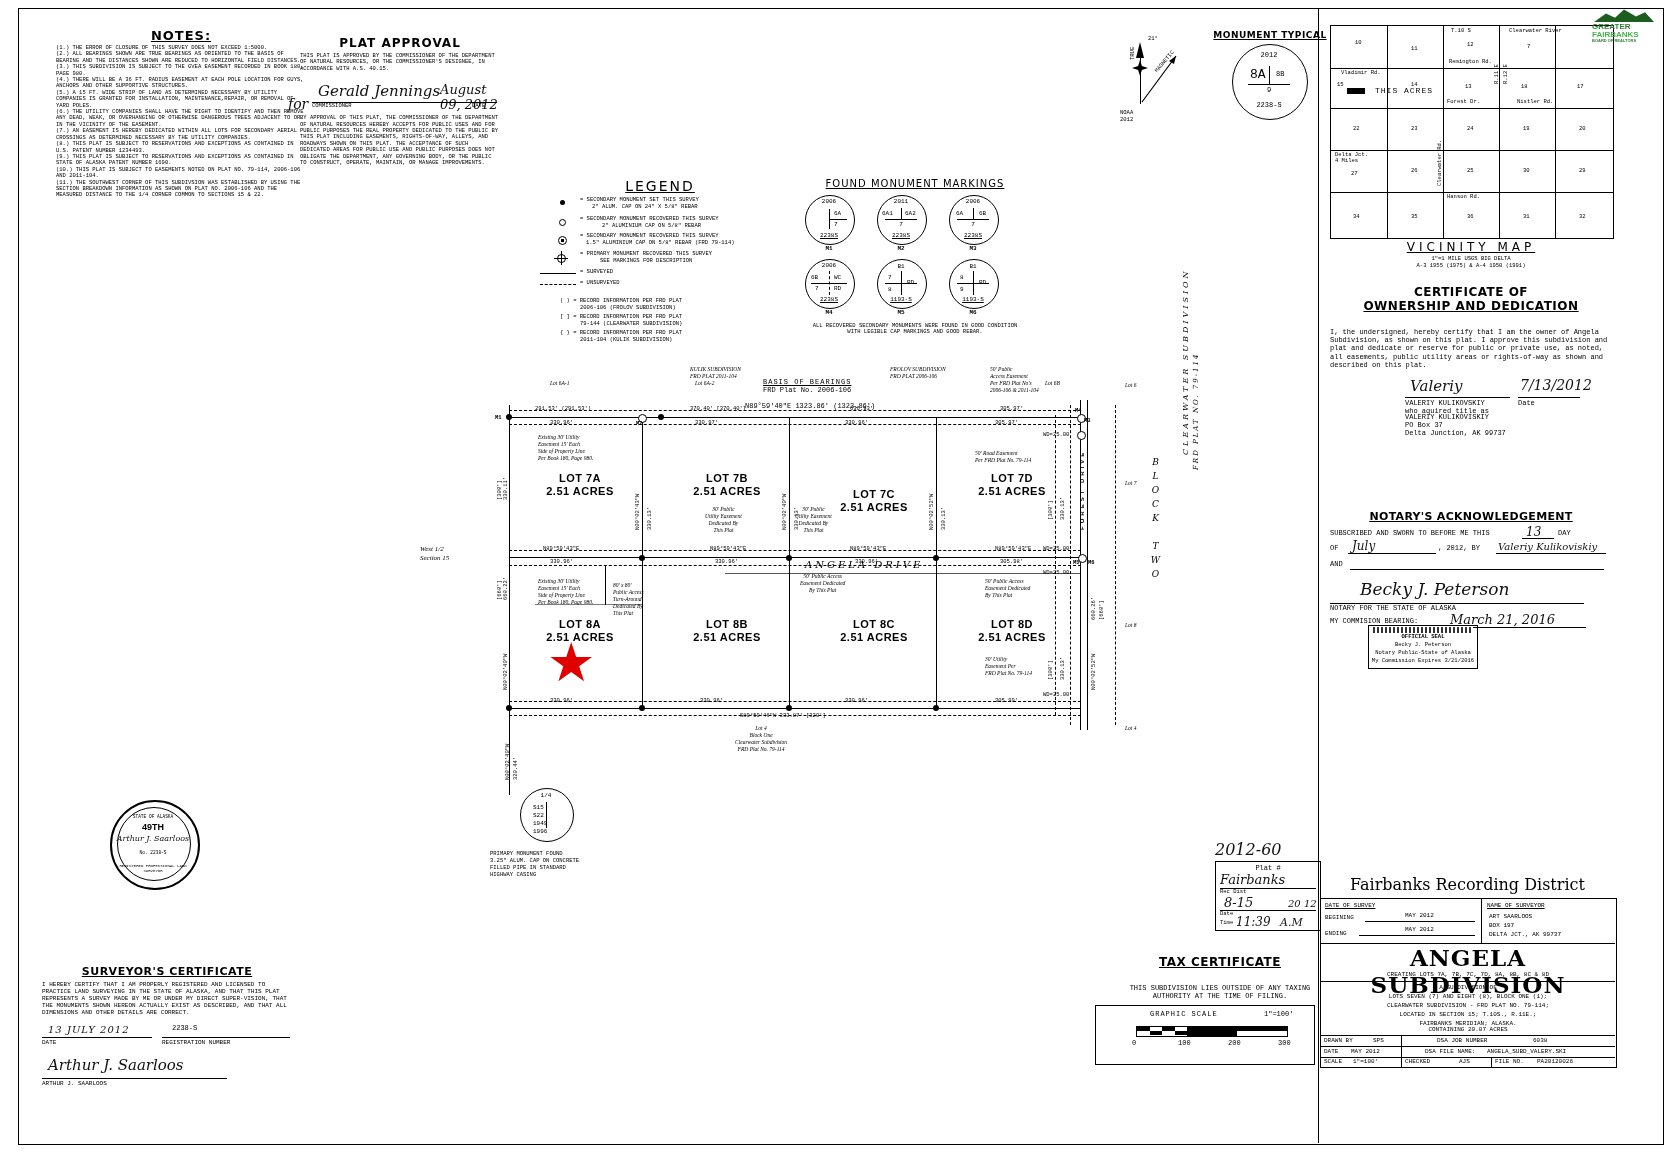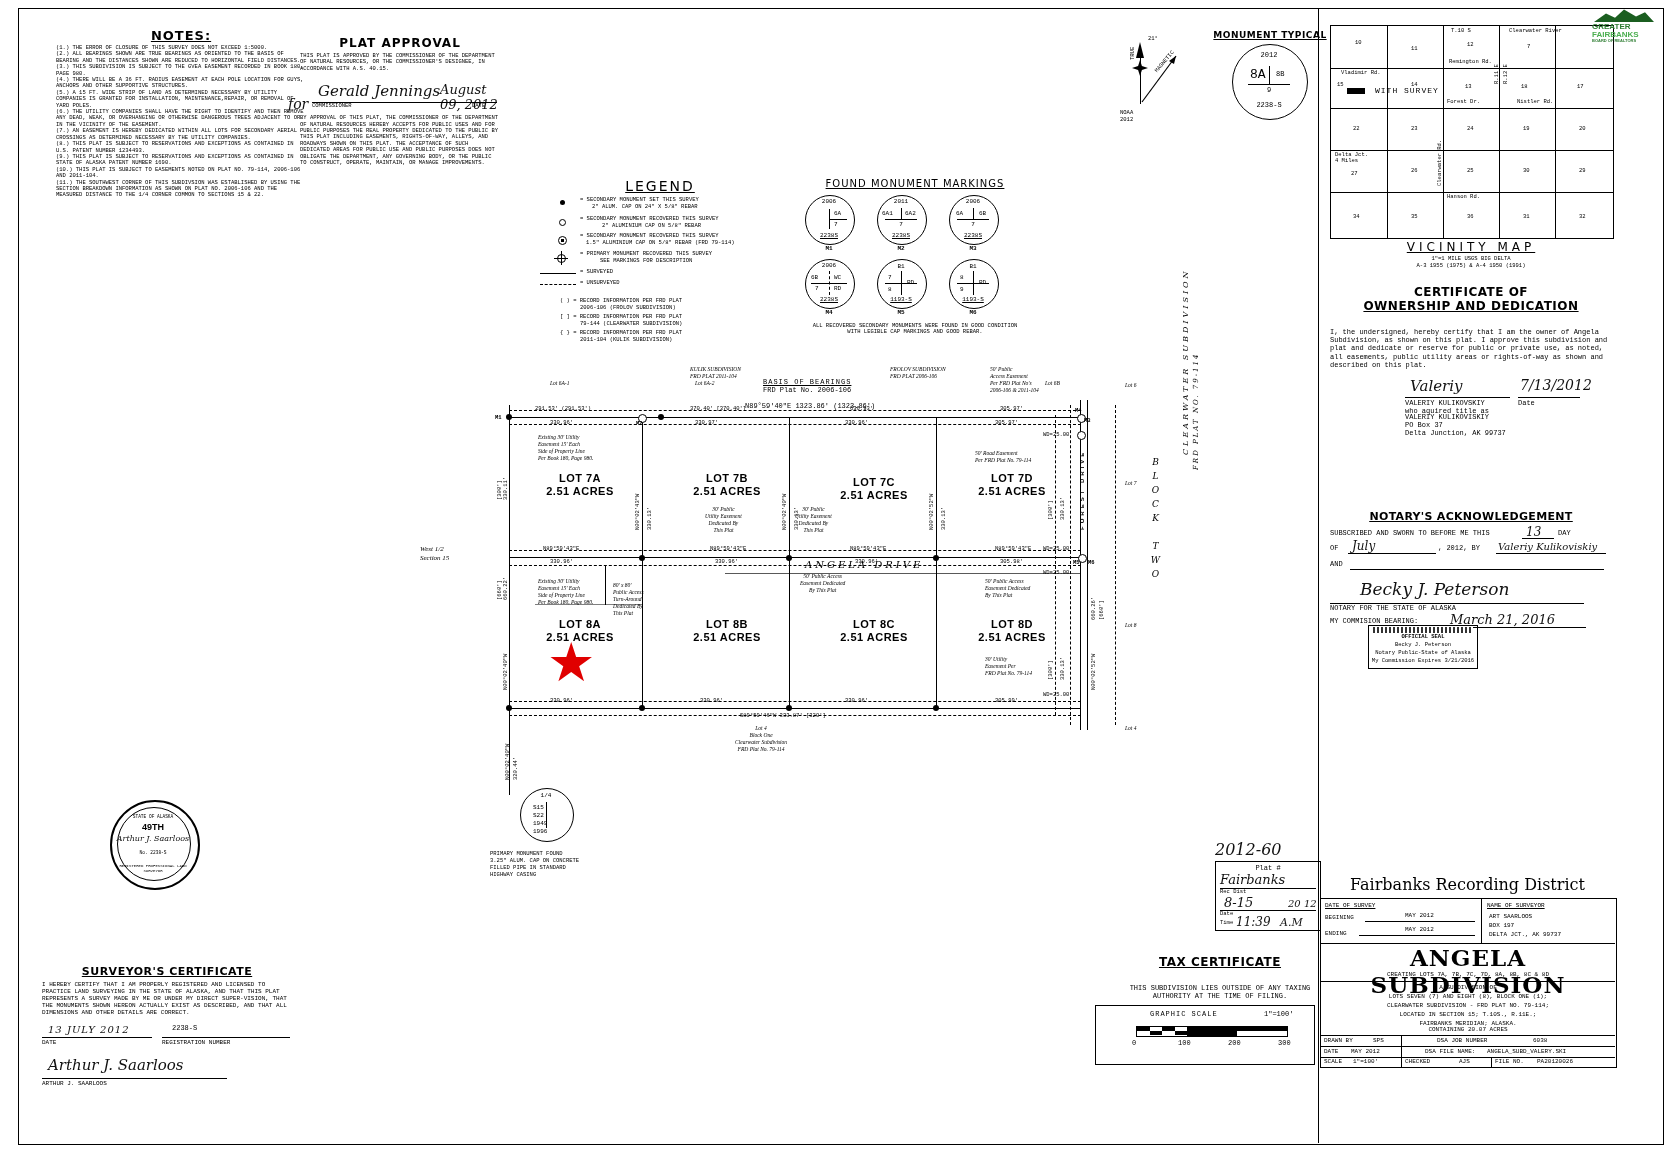--- a/index.html
+++ b/index.html
@@ -244,21 +244,21 @@
     <div class="tiny mono abs" style="left:6px;top:56px;">15</div>
     <div class="tiny mono abs" style="left:80px;top:56px;">14</div>
     <div class="tiny mono abs" style="left:134px;top:58px;">13</div>
     <div class="tiny mono abs" style="left:190px;top:58px;">18</div>
     <div class="tiny mono abs" style="left:246px;top:58px;">17</div>
     <div class="tiny mono abs" style="left:10px;top:44px;">Vladimir Rd.</div>
     <div class="tiny mono abs" style="left:118px;top:33px;">Remington Rd.</div>
     <div class="tiny mono abs" style="left:116px;top:73px;">Forest Dr.</div>
     <div class="tiny mono abs" style="left:186px;top:73px;">Nistler Rd.</div>
     <div class="abs blk" style="left:16px;top:62px;width:18px;height:6px;"></div>
-    <div class="tiny mono abs" style="left:44px;top:62px;font-size:8px;letter-spacing:1px;">WITH SURVEY</div>
+    <div class="tiny mono abs" style="left:44px;top:62px;font-size:8px;letter-spacing:1px;">THIS ACRES</div>
     <div class="abs rot90 tiny mono" style="left:163px;top:58px;">R.11 E</div>
     <div class="abs rot90 tiny mono" style="left:172px;top:58px;">R.12 E</div>
 
     <div class="tiny mono abs" style="left:22px;top:100px;">22</div>
     <div class="tiny mono abs" style="left:80px;top:100px;">23</div>
     <div class="tiny mono abs" style="left:136px;top:100px;">24</div>
     <div class="tiny mono abs" style="left:192px;top:100px;">19</div>
     <div class="tiny mono abs" style="left:248px;top:100px;">20</div>
     <div class="abs rot90 tiny mono" style="left:106px;top:160px;">Clearwater Rd.</div>
 
@@ -459,21 +459,21 @@
     <div class="abs rot90" style="left:584px;top:170px;font-size:6px;font-weight:bold;letter-spacing:3px;">FOREST DRIVE</div>
 
     <div class="lotlbl abs" style="left:40px;top:112px;width:90px;">
       <div>LOT 7A</div>
       <div>2.51 ACRES</div>
     </div>
     <div class="lotlbl abs" style="left:187px;top:112px;width:90px;">
       <div>LOT 7B</div>
       <div>2.51 ACRES</div>
     </div>
-    <div class="lotlbl abs" style="left:334px;top:116px;width:90px;">
+    <div class="lotlbl abs" style="left:334px;top:128px;width:90px;">
       <div>LOT 7C</div>
       <div>2.51 ACRES</div>
     </div>
     <div class="lotlbl abs" style="left:472px;top:112px;width:90px;">
       <div>LOT 7D</div>
       <div>2.51 ACRES</div>
     </div>
 
     <div class="lotlbl abs" style="left:40px;top:258px;width:90px;">
       <div>LOT 8A</div>

